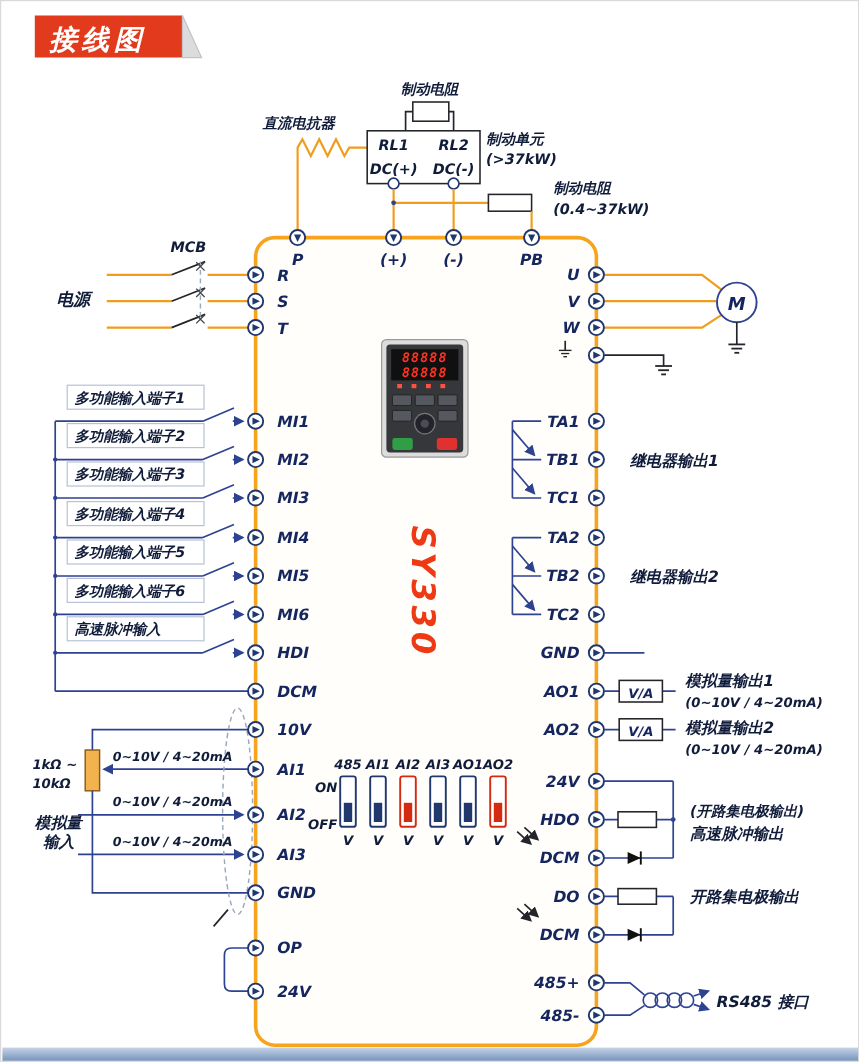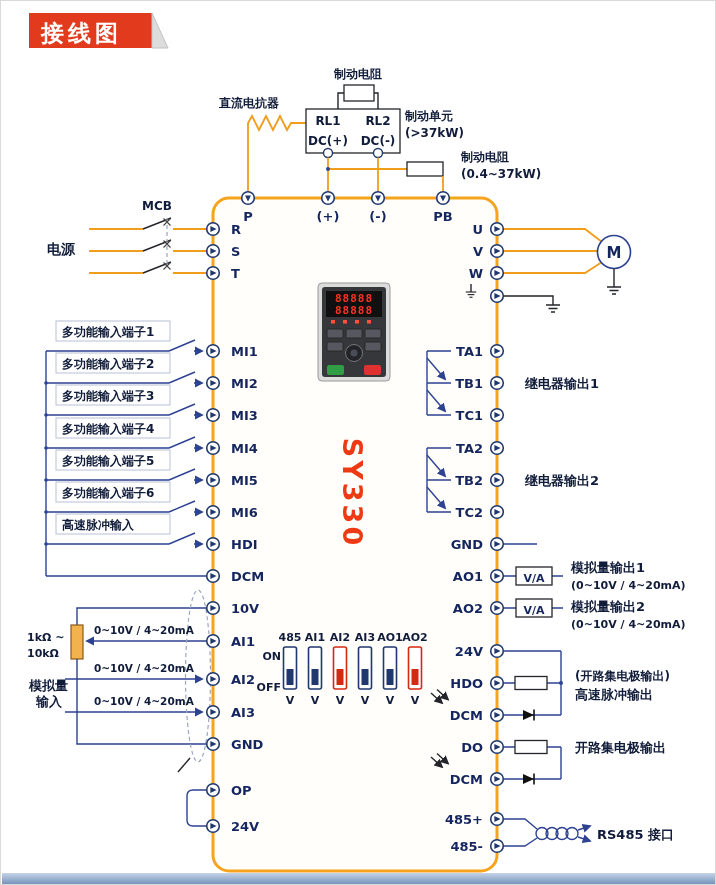--- a/index.html
+++ b/index.html
@@ -1,18 +1,18 @@
 <!DOCTYPE html>
 <html><head>
 <meta charset="utf-8">
 <style>
   html,body{margin:0;padding:0;background:#ffffff;}
   .page{position:relative;width:716px;height:885px;background:#fff;border:1px solid #d9d9d9;
         box-sizing:border-box;overflow:hidden;
-        font-family:"DejaVu Sans","Liberation Sans",sans-serif;}
+        font-family:"DejaVu Sans","Liberation Sans",sans-serif;font-style:italic;}
   svg{position:absolute;left:0;top:0;}
   text{font-family:"DejaVu Sans","Liberation Sans",sans-serif;}
   .badge-t{font-size:23px;font-weight:bold;fill:#ffffff;letter-spacing:4px;}
   .model{font-size:27px;font-weight:bold;fill:#ee3a14;letter-spacing:3px;}
   .tb13{font-size:13px;font-weight:bold;fill:#15265e;}
   .tb11{font-size:11px;font-weight:bold;fill:#15265e;}
   .tk14{font-size:14px;font-weight:bold;fill:#101c3a;}
   .tk13{font-size:13px;font-weight:bold;fill:#101c3a;}
   .tk12{font-size:12px;font-weight:bold;fill:#101c3a;}
   .tk11{font-size:11px;font-weight:bold;fill:#101c3a;}

